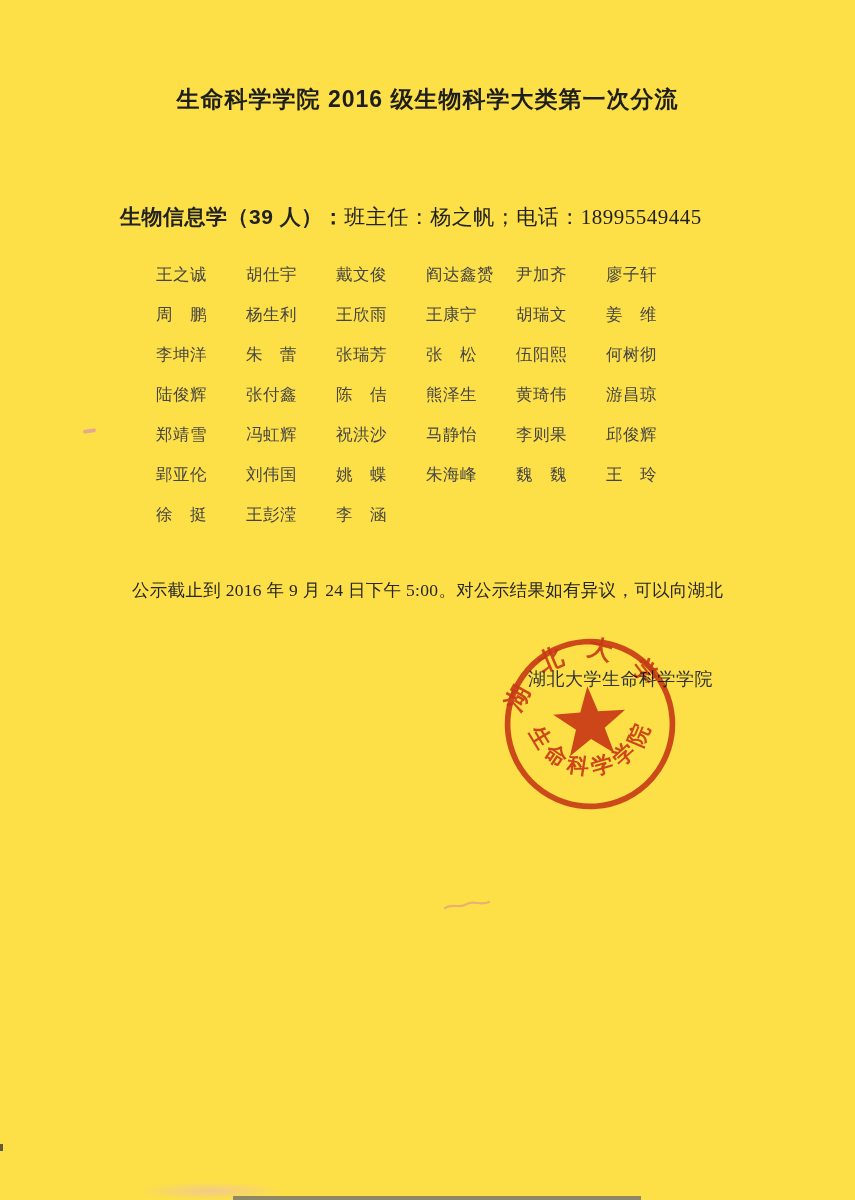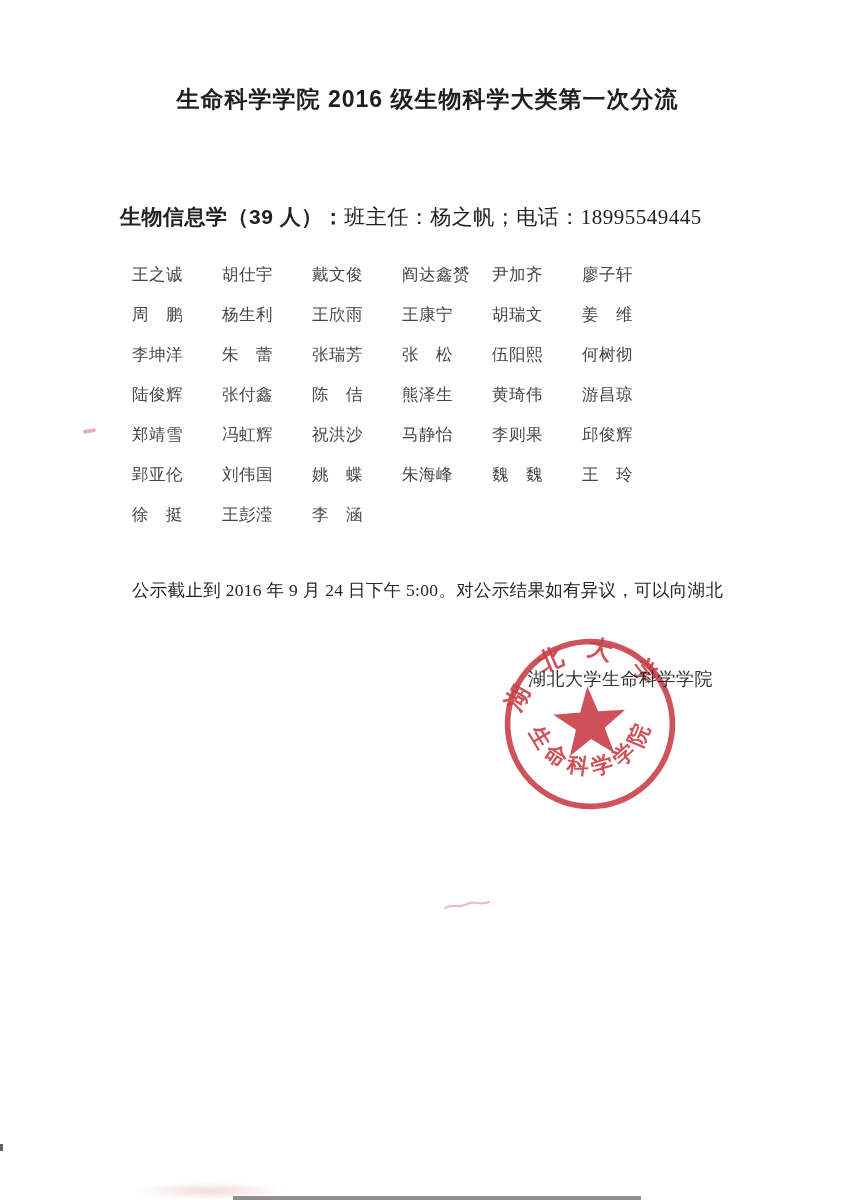--- a/index.html
+++ b/index.html
@@ -1,35 +1,35 @@
 <!DOCTYPE html>
 <html><head>
 <meta charset="utf-8">
 <style>
   html,body{margin:0;padding:0;background:#e9e9e9;}
   .page{
     position:relative; width:855px; height:1200px; margin:0 auto;
-    background:#ffffff; overflow:hidden;
+    background:#fde047; overflow:hidden;
     font-family:"Liberation Serif","DejaVu Serif",serif;
     color:#2b2b2b;
   }
   .title{
     position:absolute; left:0; width:855px; text-align:center;
     font-family:"Liberation Sans","DejaVu Sans",sans-serif;
     font-weight:bold; font-size:23px; color:#1e1e1e; letter-spacing:1px;
   }
   .title1{top:84px;}
   .title2{top:132px;}
   .subtitle{
     position:absolute; left:120px; top:203px; font-size:21px; color:#222;
     letter-spacing:0.5px; white-space:nowrap;
   }
   .subtitle .b{font-weight:bold; font-family:"Liberation Sans","DejaVu Sans",sans-serif;}
   .name-grid{
-    position:absolute; left:132px; top:255px;
+    position:absolute; left:156px; top:255px;
     display:grid; grid-template-columns:repeat(6,90px);
     grid-auto-rows:40px;
   }
   .name-cell{
     font-size:16.5px; color:#454545; line-height:40px; white-space:nowrap;
     letter-spacing:0.5px;
   }
   .notice{
     position:absolute; left:100px; top:574px; width:660px;
     font-size:17.5px; line-height:32px; color:#262626; letter-spacing:0.3px;

